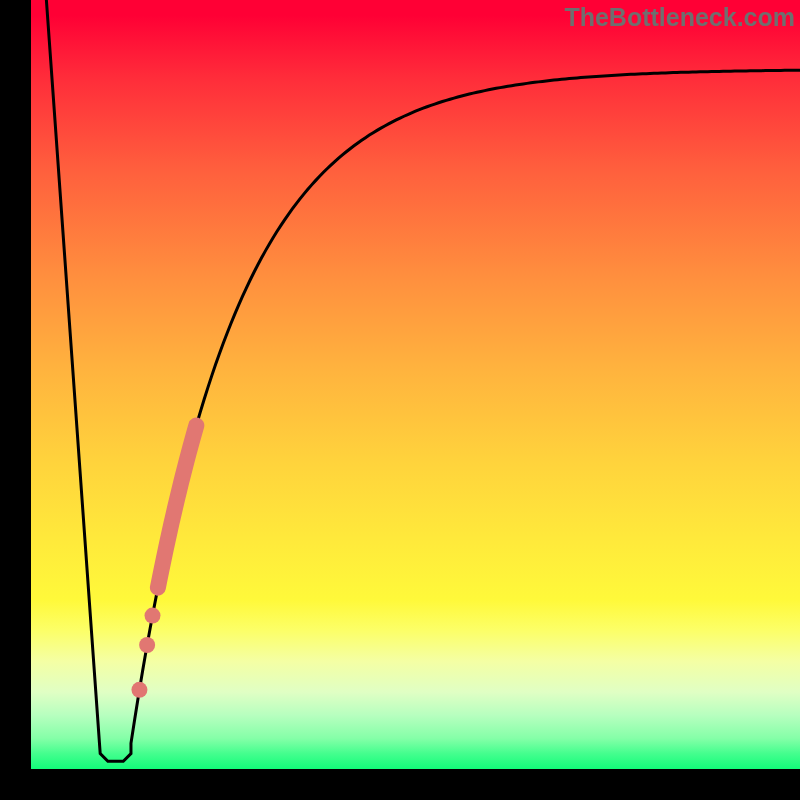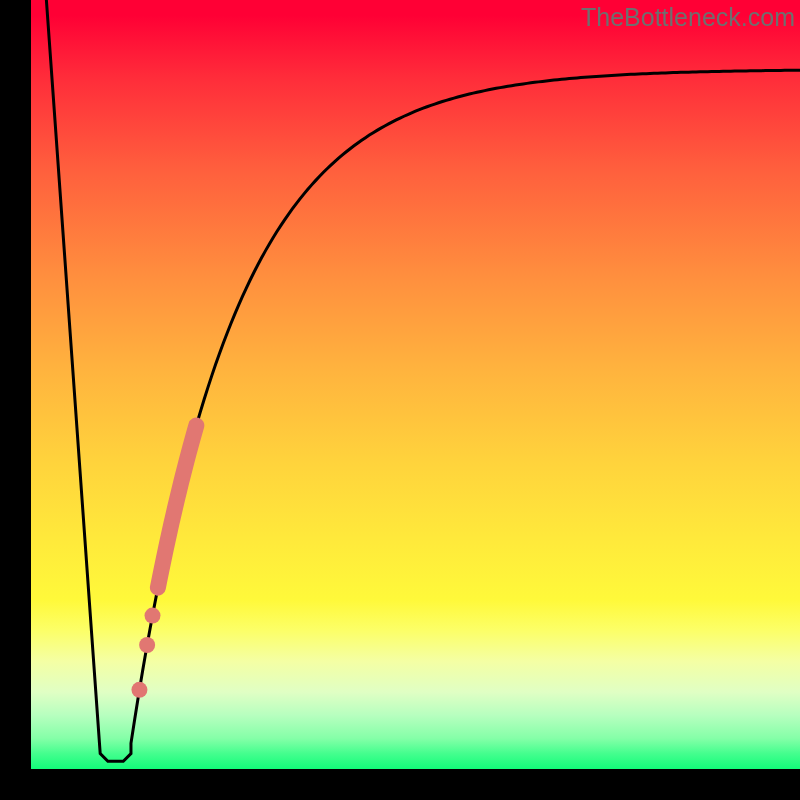--- a/index.html
+++ b/index.html
@@ -41,21 +41,21 @@
       #12fd79 100%
     );
   }
   .watermark {
     position: absolute;
     top: 3px;
     right: 5px;
     font-family: Arial, Helvetica, sans-serif;
     font-size: 25px;
     color: #6f6f6f;
-    font-weight: 400;
+    font-weight: 700;
     letter-spacing: 0px;
   }
   svg.overlay {
     position: absolute;
     left: 0;
     top: 0;
     pointer-events: none;
   }
 </style>
 </head>

